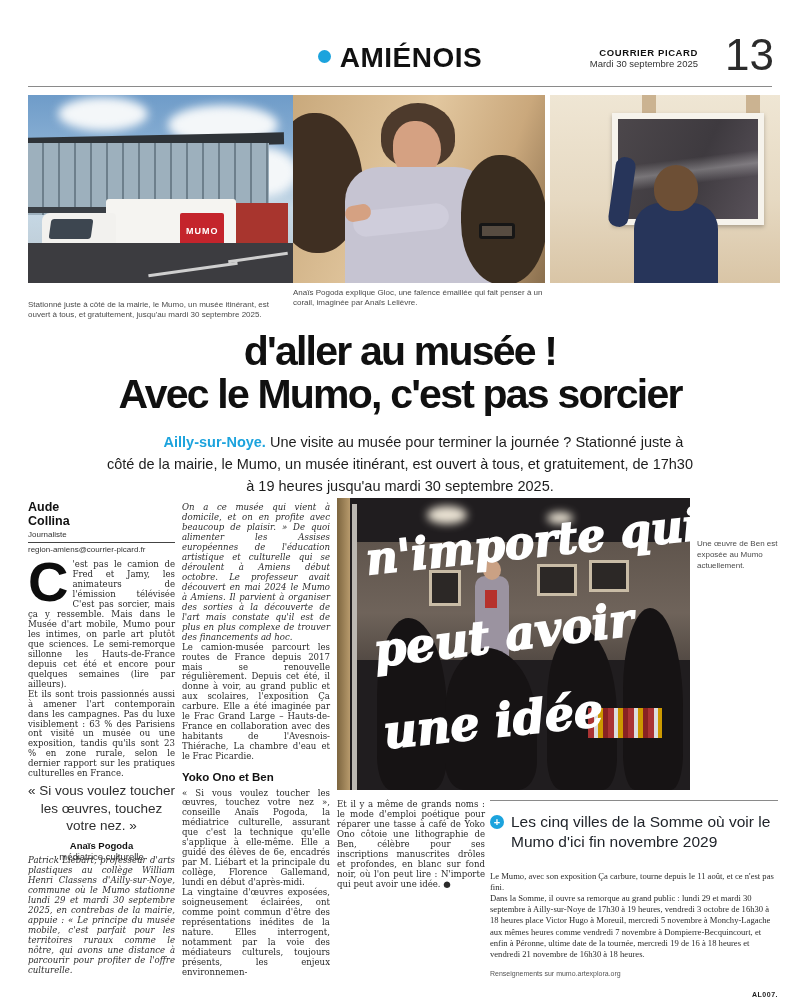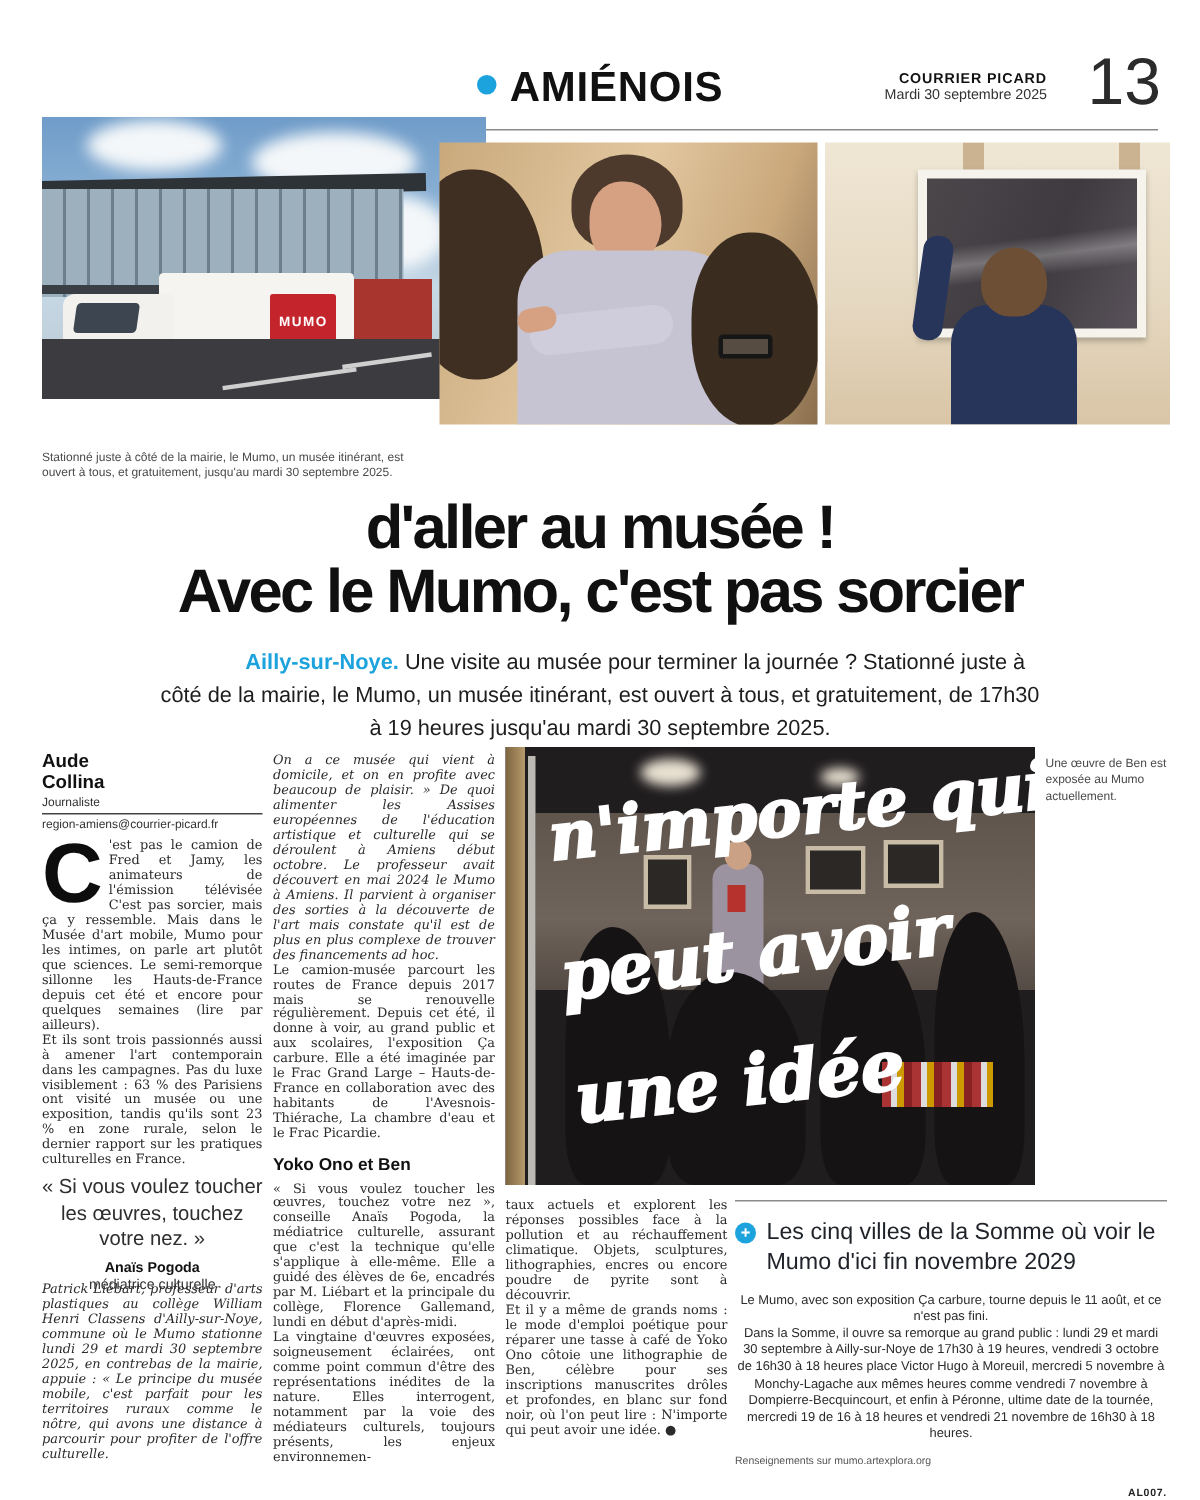--- a/index.html
+++ b/index.html
@@ -11,21 +11,21 @@
   .section-title{display:inline-block;font-size:28px;font-weight:900;letter-spacing:.5px;color:#111;}
   .paper-info{position:absolute;right:102px;top:47px;text-align:right;line-height:1.2;}
   .paper-name{font-size:9.5px;font-weight:bold;letter-spacing:.6px;color:#111;}
   .paper-date{font-size:9.5px;color:#333;}
   .page-num{position:absolute;right:26px;top:30px;font-size:44px;font-weight:300;color:#2b2b2b;font-family:"Liberation Sans",sans-serif;}
   .head-rule{position:absolute;left:28px;right:28px;top:86px;border-top:1px solid #8a8a8a;}
   
   .photo{position:absolute;overflow:hidden;background:#777;}
   .caption{position:absolute;font-size:8px;line-height:1.3;color:#4a4a4a;}
   
-  .p1{left:28px;top:78px;width:296px;height:188px;background:linear-gradient(180deg,#6f9cc9 0%,#8fb4d6 35%,#c7d9e6 60%,#b9c6cf 100%);}
+  .p1{left:28px;top:95px;width:296px;height:188px;background:linear-gradient(180deg,#6f9cc9 0%,#8fb4d6 35%,#c7d9e6 60%,#b9c6cf 100%);}
   .cloud{position:absolute;background:#f4f7f9;border-radius:50%;filter:blur(5px);}
   .building{position:absolute;left:0;right:55px;top:48px;height:72px;background:repeating-linear-gradient(90deg,#9db0bd 0 14px,#6d7f8c 14px 16px);}
   .roof{position:absolute;left:0;right:40px;top:40px;height:12px;background:#2e3338;transform:rotate(-1.2deg);}
   .roof2{position:absolute;left:0;right:55px;top:112px;height:6px;background:#3a3f45;}
   .truck-cab{position:absolute;left:14px;top:118px;width:74px;height:58px;background:#f2f1ee;border-radius:8px 4px 0 0;}
   .truck-win{position:absolute;left:22px;top:124px;width:42px;height:20px;background:#3d4650;border-radius:3px;transform:skewX(-8deg);}
   .truck-trailer{position:absolute;left:78px;top:104px;width:130px;height:66px;background:#f5f4f1;border-radius:3px;}
   .truck-logo{position:absolute;left:152px;top:118px;width:44px;height:38px;background:#c4242c;border-radius:2px;}
   .truck-logo span{position:absolute;left:6px;top:13px;font-size:9px;font-weight:900;color:#fff;letter-spacing:1px;}
   .truck-red{position:absolute;left:208px;top:108px;width:52px;height:64px;background:#a8352e;}
@@ -85,28 +85,28 @@
   .sil{position:absolute;background:#161314;border-radius:45% 55% 20% 20%;}
   .mp-woman{position:absolute;left:138px;top:78px;width:34px;height:80px;background:#9b93a0;border-radius:10px 10px 0 0;}
   .mp-woman-head{position:absolute;left:146px;top:62px;width:18px;height:20px;background:#caa184;border-radius:50%;}
   .mp-red{position:absolute;left:148px;top:92px;width:12px;height:18px;background:#b6322c;}
   .mp-books{position:absolute;right:28px;bottom:52px;width:74px;height:30px;background:repeating-linear-gradient(90deg,#a33 0 6px,#ddd 6px 10px,#c90 10px 15px,#822 15px 20px);}
   .script{position:absolute;color:#ffffff;font-family:"DejaVu Serif",serif;font-style:italic;font-weight:bold;
           -webkit-text-stroke:1.6px #ffffff;white-space:nowrap;}
   .s1{left:28px;top:18px;font-size:44px;transform:rotate(-6deg);}
   .s2{left:36px;top:110px;font-size:46px;transform:rotate(-7deg);}
   .s3{left:46px;top:196px;font-size:46px;transform:rotate(-6deg);}
-  .mp-caption{position:absolute;left:697px;top:504px;width:85px;font-size:8px;line-height:1.35;color:#4a4a4a;}
+  .mp-caption{position:absolute;left:697px;top:539px;width:85px;font-size:8px;line-height:1.35;color:#4a4a4a;}
   
   .sb-rule{position:absolute;left:490px;width:288px;top:800px;border-top:1px solid #8a8a8a;}
   .sidebar{position:absolute;left:490px;top:812px;width:288px;}
   .sb-titlerow{display:flex;align-items:flex-start;}
   .plus-icon{flex:0 0 auto;width:14px;height:14px;border-radius:50%;background:#1ca3dd;color:#fff;font-size:11px;line-height:14px;text-align:center;font-weight:bold;margin:3px 7px 0 0;}
   .sb-title{font-size:15.5px;line-height:1.28;color:#20242a;font-weight:500;}
-  .sb-body{font-family:Liberation Sans, sans-serif;font-size:8.6px;line-height:1.3;color:#2b2b2b;margin-top:9px;text-align:center;}
+  .sb-body{font-family:Liberation Serif, serif;font-size:8.6px;line-height:1.3;color:#2b2b2b;margin-top:19px;text-align:left;}
   .sb-body p{margin:0;}
   .sb-note{font-size:7px;color:#555;margin-top:10px;}
   .sb-credit{font-size:7px;font-weight:bold;color:#222;text-align:right;margin-top:14px;letter-spacing:.5px;}
 </style>
 </head>
 <body>
 
 <div class="page">
 
   <div class="section-head">
@@ -145,20 +145,21 @@
   <div class="photo p2">
     <div class="head-blob" style="left:-20px;top:18px;width:90px;height:140px;background:#3f2f22;"></div>
     <div class="woman-hair"></div>
     <div class="woman-face"></div>
     <div class="woman-body"></div>
     <div class="woman-arm"></div>
     <div class="woman-hand"></div>
     <div class="head-blob" style="left:168px;top:60px;width:86px;height:130px;background:#3a2d20;"></div>
     <div class="glasses"></div>
   </div>
+  <div class="caption" style="left:293px;top:288px;width:252px;">Anaïs Pogoda explique Gloc, une faïence émaillée qui fait penser à un corail, imaginée par Anaïs Lelièvre.</div>
 
   <div class="photo p3">
     <div class="strap" style="left:92px;top:0;height:20px;"></div>
     <div class="strap" style="left:196px;top:0;height:24px;"></div>
     <div class="art-frame">
       <div class="art-inner">
         <div class="art-streak"></div>
       </div>
     </div>
     <div class="strap" style="left:92px;top:128px;height:26px;"></div>
@@ -221,21 +222,20 @@
     <div class="sil" style="left:286px;top:110px;width:60px;height:182px;"></div>
     <div class="mp-books"></div>
     <div class="mp-frame"></div>
     <div class="script s1">n'importe qui</div>
     <div class="script s2">peut avoir</div>
     <div class="script s3">une idée</div>
   </div>
   <div class="mp-caption">Une œuvre de Ben est exposée au Mumo actuellement.</div>
 
   <div class="bodycol col3">
-    <p>taux actuels et explorent les réponses possibles face à la pollution et au réchauffement climatique. Objets, sculptures, lithographies, encres ou encore poudre de pyrite sont à découvrir.</p>
     <p>Et il y a même de grands noms : le mode d'emploi poétique pour réparer une tasse à café de Yoko Ono côtoie une lithographie de Ben, célèbre pour ses inscriptions manuscrites drôles et profondes, en blanc sur fond noir, où l'on peut lire : N'importe qui peut avoir une idée. ●</p>
   </div>
 
   <div class="sb-rule"></div>
   <div class="sidebar">
     <div class="sb-titlerow">
       <div class="plus-icon">+</div>
       <div class="sb-title">Les cinq villes de la Somme où voir le Mumo d'ici fin novembre 2029</div>
     </div>
     <div class="sb-body">

